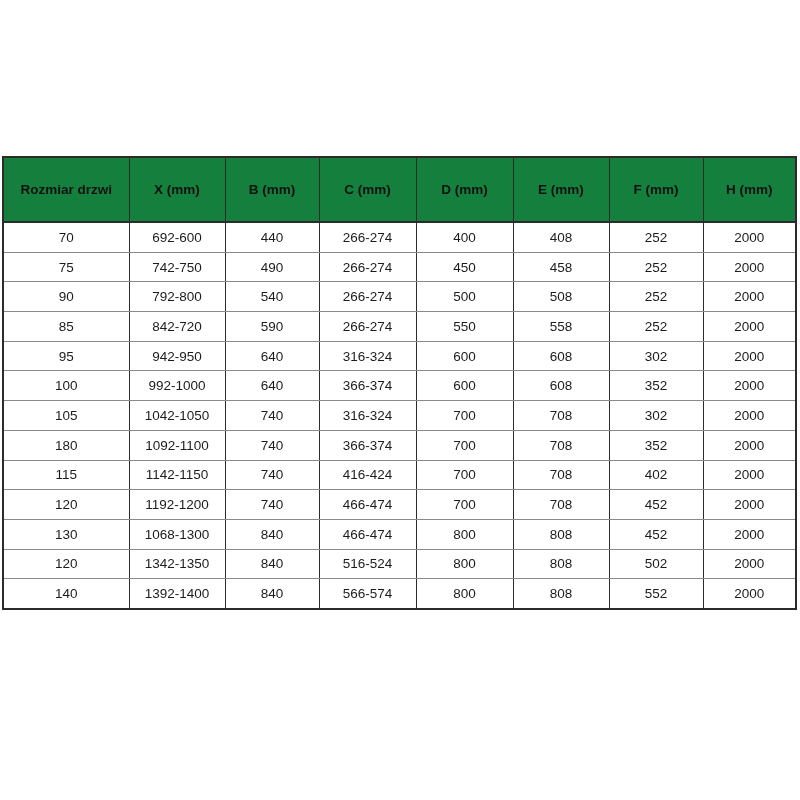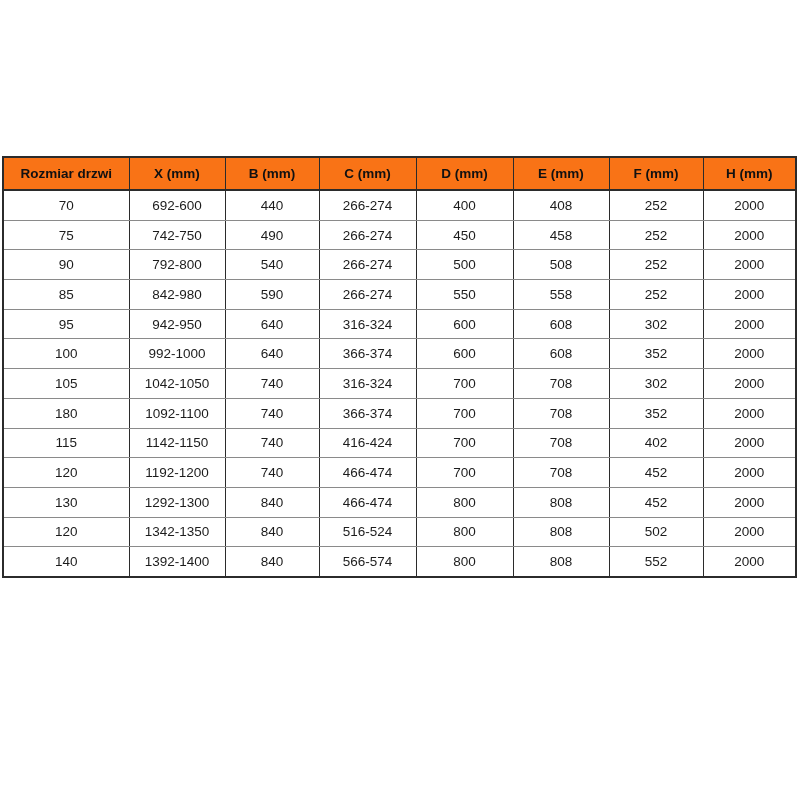--- a/index.html
+++ b/index.html
@@ -28,22 +28,22 @@
   }
   table.size-table th {
     border: 1px solid #2b2b2b;
     border-bottom-width: 2px;
     height: 31px;
     font-size: 13.5px;
     font-weight: bold;
     color: #111111;
     text-align: center;
     vertical-align: middle;
-    padding: 0 2px;
-    background: #f97316;
+    padding: 16px 2px;
+    background: #15803d;
   }
   table.size-table td {
     border-left: 1px solid #2b2b2b;
     border-right: 1px solid #2b2b2b;
     border-top: 1px solid #8a8a8a;
     border-bottom: 1px solid #8a8a8a;
     height: 28.7px;
     font-size: 13.5px;
     font-weight: normal;
     color: #1c1c1c;
@@ -114,21 +114,21 @@
           <td>792-800</td>
           <td>540</td>
           <td>266-274</td>
           <td>500</td>
           <td>508</td>
           <td>252</td>
           <td>2000</td>
         </tr>
         <tr>
           <td>85</td>
-          <td>842-980</td>
+          <td>842-720</td>
           <td>590</td>
           <td>266-274</td>
           <td>550</td>
           <td>558</td>
           <td>252</td>
           <td>2000</td>
         </tr>
         <tr>
           <td>95</td>
           <td>942-950</td>
@@ -184,21 +184,21 @@
           <td>1192-1200</td>
           <td>740</td>
           <td>466-474</td>
           <td>700</td>
           <td>708</td>
           <td>452</td>
           <td>2000</td>
         </tr>
         <tr>
           <td>130</td>
-          <td>1292-1300</td>
+          <td>1068-1300</td>
           <td>840</td>
           <td>466-474</td>
           <td>800</td>
           <td>808</td>
           <td>452</td>
           <td>2000</td>
         </tr>
         <tr>
           <td>120</td>
           <td>1342-1350</td>

